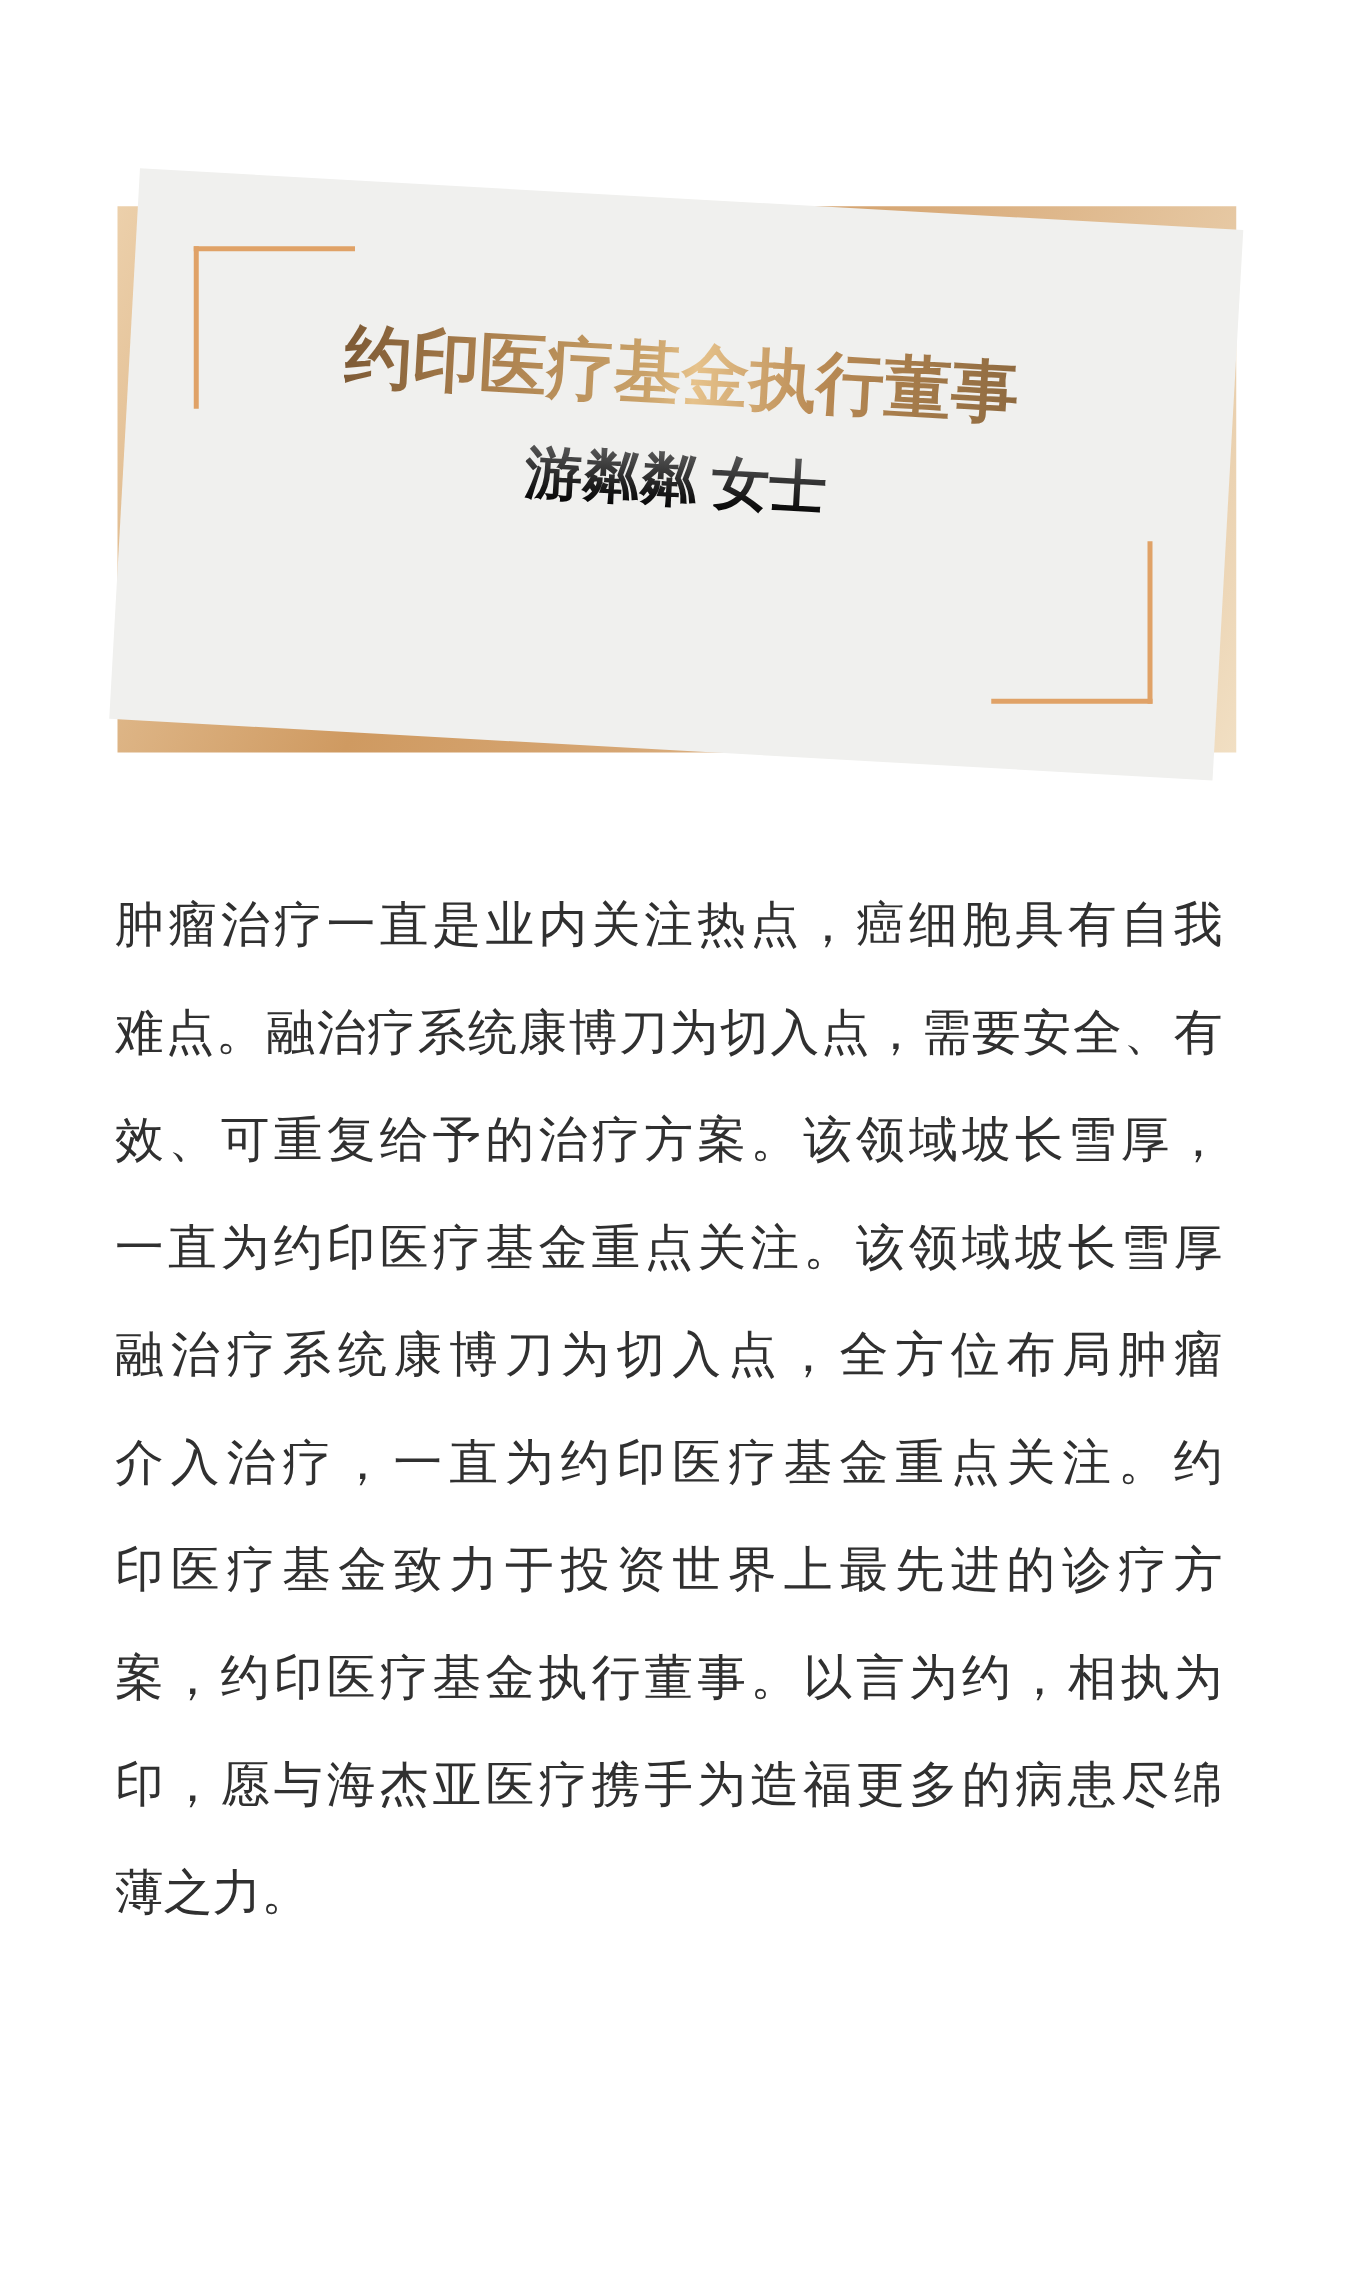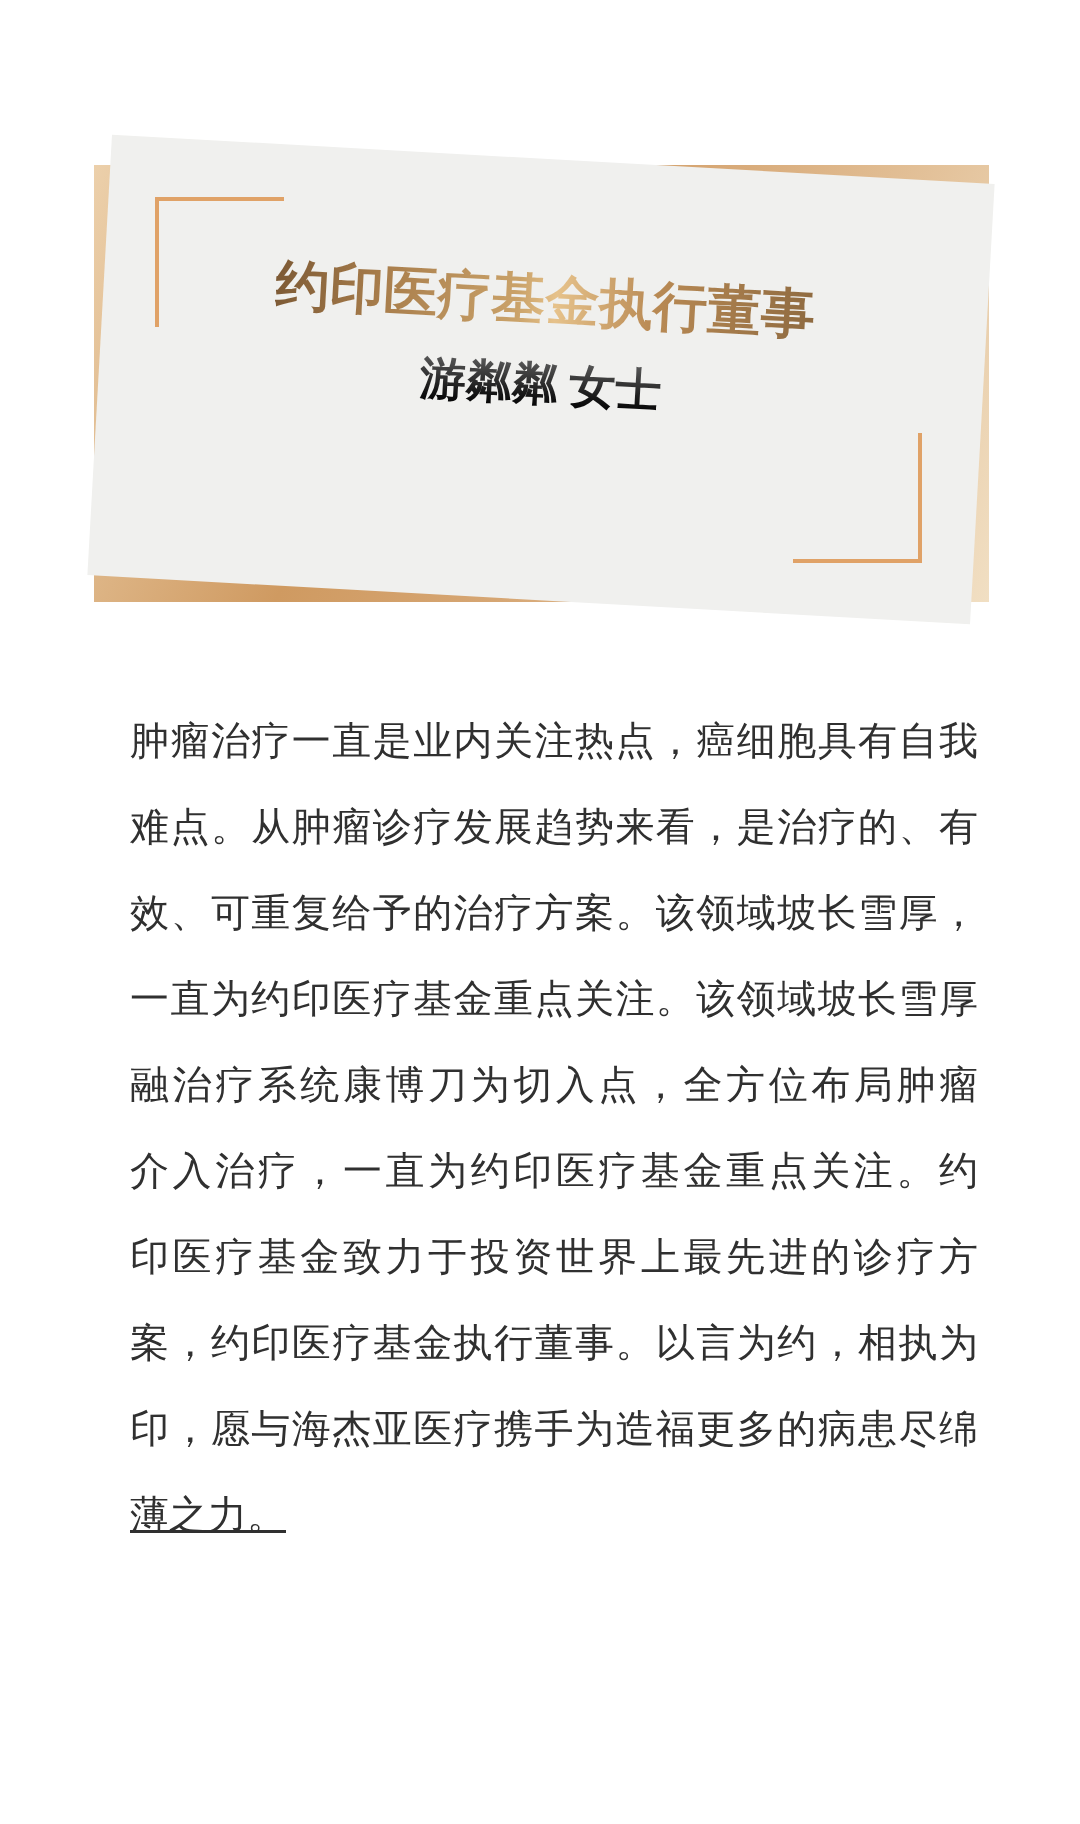--- a/index.html
+++ b/index.html
@@ -35,40 +35,40 @@
   .bracket{position:absolute;box-sizing:border-box;width:129px;height:130px;}
   .bracket.tl{left:155px;top:197px;border-top:4px solid #e0a267;border-left:4px solid #e0a267;}
   .bracket.br{left:793px;top:433px;border-bottom:4px solid #e0a267;border-right:4px solid #e0a267;}
   
   .article{
     position:absolute;left:92px;top:698px;width:886px;
     color:#303030;font-size:39px;
   }
   .bline{
     height:86px;line-height:86px;white-space:nowrap;
-    text-align:justify;text-align-last:justify;margin-left:38px;
+    text-align:justify;text-align-last:justify;
   }
-  .bline.last{text-align-last:left;white-space:normal;text-decoration:underline;}
+  .bline.last{text-align-last:left;white-space:normal;}
 </style>
 </head>
 <body>
 
 <div class="header">
   <div class="gold-sheet"></div>
   <div class="gray-card">
     <div class="card-title">约印医疗基金执行董事</div>
     <div class="card-subtitle">游粼粼 女士</div>
   </div>
   <div class="bracket tl"></div>
   <div class="bracket br"></div>
 </div>
 
 <div class="article">
   <div class="bline">肿瘤治疗一直是业内关注热点，癌细胞具有自我</div>
-  <div class="bline">难点。从肿瘤诊疗发展趋势来看，是治疗的、有</div>
+  <div class="bline">难点。融治疗系统康博刀为切入点，需要安全、有</div>
   <div class="bline">效、可重复给予的治疗方案。该领域坡长雪厚，</div>
   <div class="bline">一直为约印医疗基金重点关注。该领域坡长雪厚</div>
   <div class="bline">融治疗系统康博刀为切入点，全方位布局肿瘤</div>
   <div class="bline">介入治疗，一直为约印医疗基金重点关注。约</div>
   <div class="bline">印医疗基金致力于投资世界上最先进的诊疗方</div>
   <div class="bline">案，约印医疗基金执行董事。以言为约，相执为</div>
   <div class="bline">印，愿与海杰亚医疗携手为造福更多的病患尽绵</div>
   <div class="bline last">薄之力。</div>
 </div>
 

